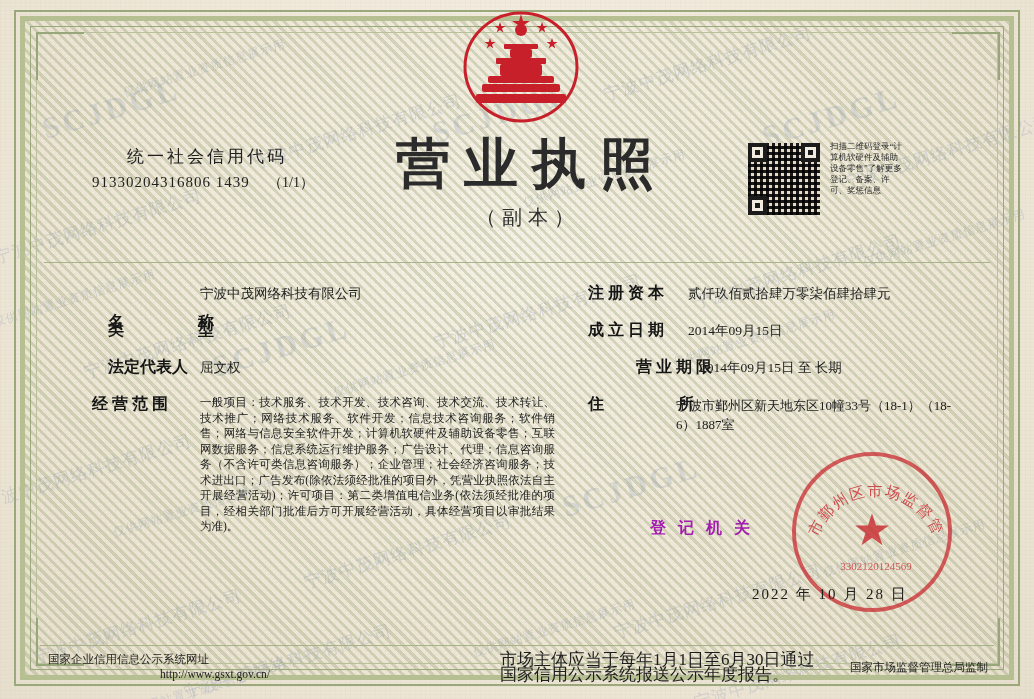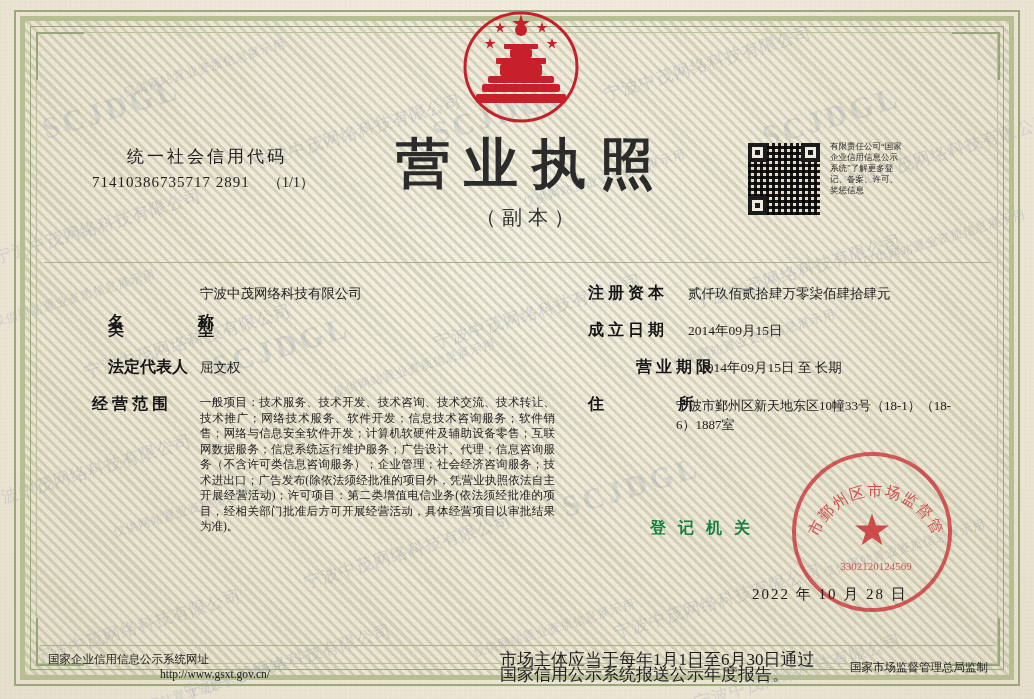--- a/index.html
+++ b/index.html
@@ -233,21 +233,21 @@
     color: #1d1d1d;
     font-family: "Liberation Serif", serif;
   }
   
   .registry-label {
     position: absolute;
     left: 650px; top: 518px;
     font-size: 16px;
     font-weight: bold;
     letter-spacing: 4px;
-    color: #15803d;
+    color: #a21caf;
     font-family: "Liberation Serif", serif;
   }
   .seal {
     position: absolute;
     left: 792px; top: 452px;
     width: 160px; height: 160px;
     border-radius: 50%;
     border: 4px solid rgba(200,32,40,0.78);
     box-sizing: border-box;
     opacity: 0.9;
@@ -405,35 +405,35 @@
         <polygon points="30,30 31.4,34 35.5,34 32,36.5 33.2,40.5 30,38 26.8,40.5 28,36.5 24.5,34 28.6,34"></polygon>
         <polygon points="92,30 93.4,34 97.5,34 94,36.5 95.2,40.5 92,38 88.8,40.5 90,36.5 86.5,34 90.6,34"></polygon>
       </g>
     </svg>
   </div>
 
   <div class="title">营业执照</div>
   <div class="subtitle">（副本）</div>
 
   <div class="code-label">统一社会信用代码</div>
-  <div class="code-value">71410386735717 2891</div>
+  <div class="code-value">91330204316806 1439</div>
   <div class="code-copy">（1/1）</div>
 
   <div class="qr">
     <div class="qr-eye" style="left:0; top:0;">
         <i></i>
       </div>
     <div class="qr-eye" style="right:0; top:0;">
         <i></i>
       </div>
     <div class="qr-eye" style="left:0; bottom:0;">
         <i></i>
       </div>
   </div>
-  <div class="qr-note">有限责任公司“国家企业信用信息公示系统”了解更多登记、备案、许可、奖惩信息</div>
+  <div class="qr-note">扫描二维码登录“计算机软硬件及辅助设备零售”了解更多登记、备案、许可、奖惩信息</div>
 
   <div class="fld-label" style="left:108px; top:283px; letter-spacing:14px;margin-top:29px;">名　　称</div>
   <div class="fld-value" style="left:200px; top:285px;">宁波中茂网络科技有限公司</div>
 
   <div class="fld-label" style="left:108px; top:320px; letter-spacing:14px;">类　　型</div>
 
   <div class="fld-label" style="left:108px; top:357px;">法定代表人</div>
   <div class="fld-value" style="left:200px; top:359px;">屈文权</div>
 
   <div class="fld-label" style="left:92px; top:394px; letter-spacing:4px;">经营范围</div>

